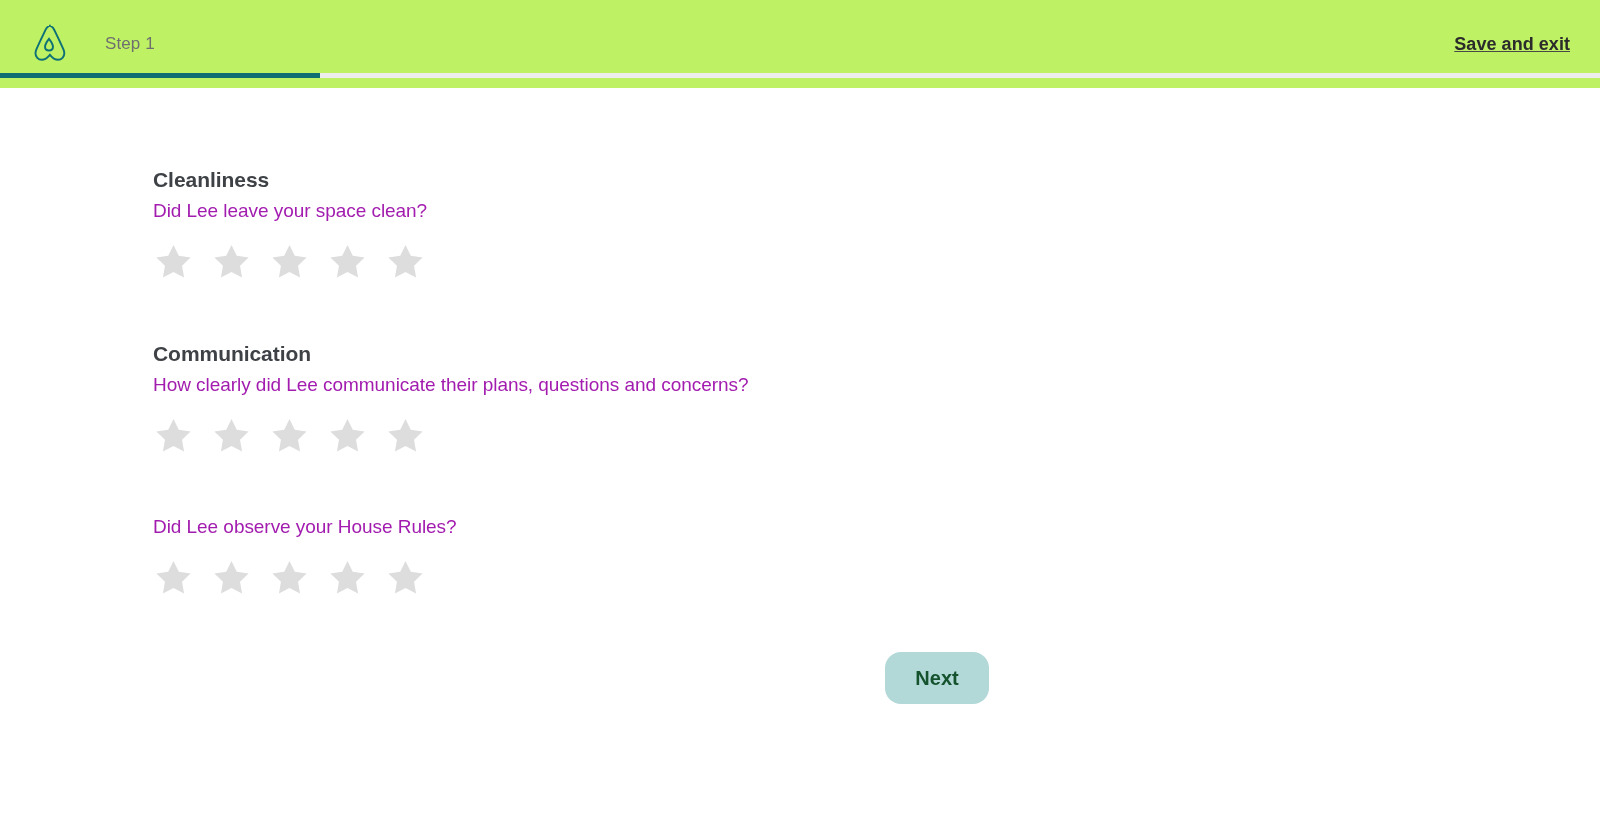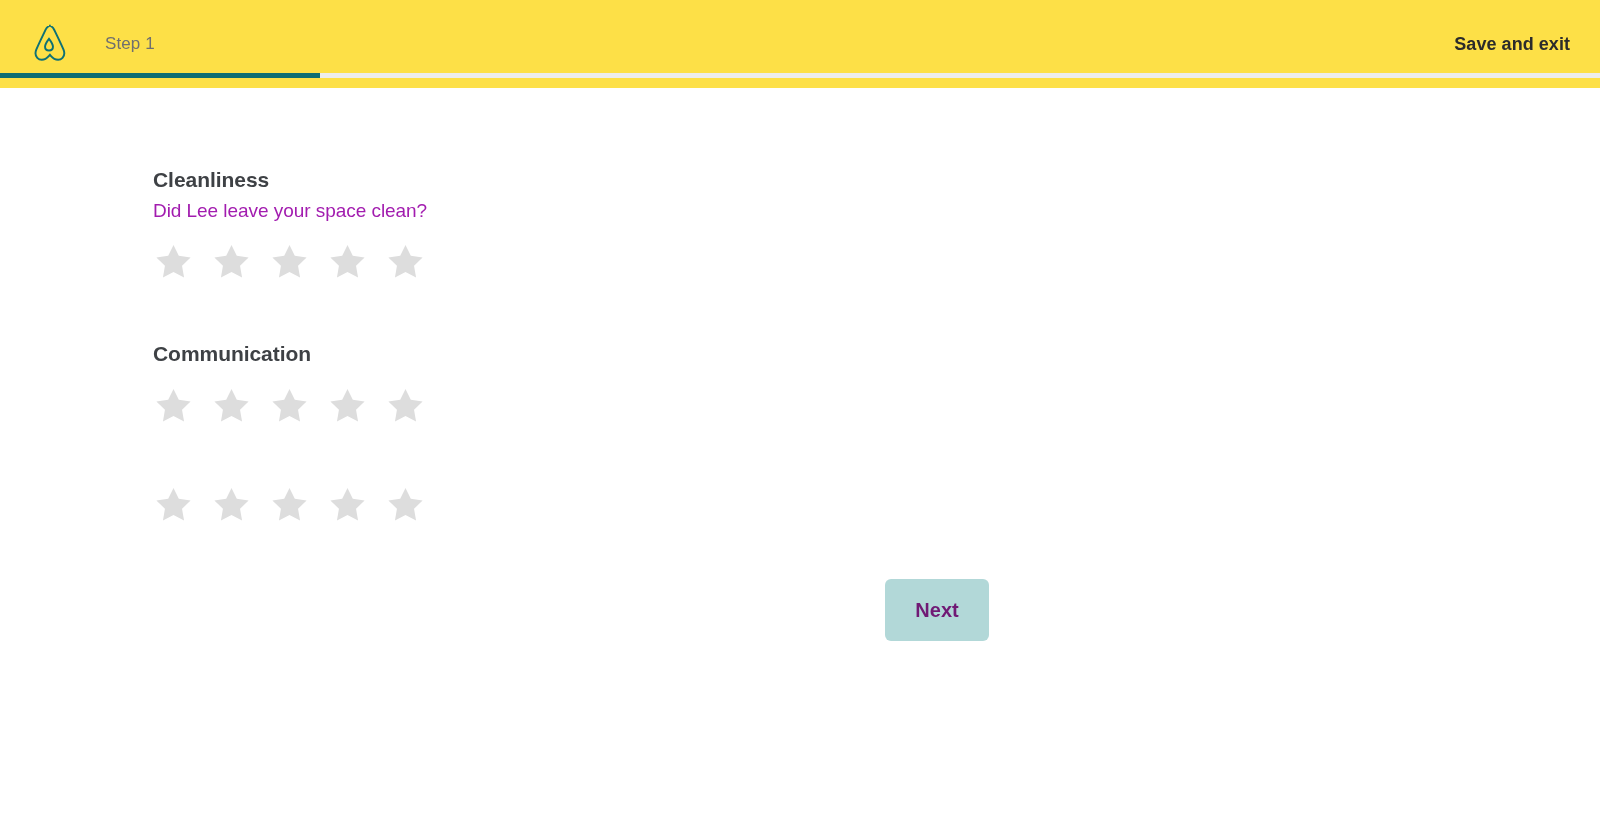--- a/index.html
+++ b/index.html
@@ -14,21 +14,21 @@
     font-family: "Liberation Sans", sans-serif;
     color: #484848;
     overflow: hidden;
     position: relative;
   }
 
   
   .header {
     position: relative;
     height: 88px;
-    background: #fde047;
+    background: #bef264;
     display: flex;
     align-items: center;
     box-sizing: border-box;
     padding: 0 24px 0 26px;
   }
   .header-left {
     display: flex;
     align-items: center;
   }
   .logo {
@@ -43,20 +43,21 @@
     line-height: 20px;
     color: #6f6f6f;
     letter-spacing: 0.1px;
     font-weight: 400;
     white-space: nowrap;
   }
   .header-right {
     margin-left: auto;
     display: flex;
     align-items: flex-start;
+    text-decoration: underline;
   }
   .save-exit {
     font-size: 18px;
     line-height: 22px;
     color: #2b2b2b;
     font-weight: 600;
     letter-spacing: 0.05px;
     background: none;
     border: none;
     padding: 4px 6px;
@@ -130,25 +131,25 @@
   }
 
   
   .footer {
     margin-top: 53px;
     padding-left: 153px;
     display: flex;
   }
   .next-button {
     width: 104px;
-    height: 62px;
+    height: 52px;
     background: #b2d8d8;
-    color: #701a75;
+    color: #14532d;
     border: none;
-    border-radius: 6px;
+    border-radius: 16px;
     font-family: "Liberation Sans", sans-serif;
     font-size: 20px;
     font-weight: 700;
     letter-spacing: 0.1px;
     cursor: default;
     margin-left: 732px;
   }
 </style>
 </head>
 <body>
@@ -201,20 +202,21 @@
         <button class="star-btn" aria-label="5 of 5">
           <svg viewBox="0 0 24 24" aria-hidden="true">
             <path d="M12 1.8 L15.09 8.06 L22 9.07 L17 13.94 L18.18 20.82 L12 17.57 L5.82 20.82 L7 13.94 L2 9.07 L8.91 8.06 Z" fill="#dddddd"></path>
           </svg>
         </button>
       </div>
   </div>
 
   <div class="rating-block">
     <h2 class="rating-title">Communication</h2>
+    <p class="rating-question">How clearly did Lee communicate their plans, questions and concerns?</p>
     <div class="stars">
         <button class="star-btn" aria-label="1 of 5">
           <svg viewBox="0 0 24 24" aria-hidden="true">
             <path d="M12 1.8 L15.09 8.06 L22 9.07 L17 13.94 L18.18 20.82 L12 17.57 L5.82 20.82 L7 13.94 L2 9.07 L8.91 8.06 Z" fill="#dddddd"></path>
           </svg>
         </button>
         <button class="star-btn" aria-label="2 of 5">
           <svg viewBox="0 0 24 24" aria-hidden="true">
             <path d="M12 1.8 L15.09 8.06 L22 9.07 L17 13.94 L18.18 20.82 L12 17.57 L5.82 20.82 L7 13.94 L2 9.07 L8.91 8.06 Z" fill="#dddddd"></path>
           </svg>
@@ -231,20 +233,21 @@
         </button>
         <button class="star-btn" aria-label="5 of 5">
           <svg viewBox="0 0 24 24" aria-hidden="true">
             <path d="M12 1.8 L15.09 8.06 L22 9.07 L17 13.94 L18.18 20.82 L12 17.57 L5.82 20.82 L7 13.94 L2 9.07 L8.91 8.06 Z" fill="#dddddd"></path>
           </svg>
         </button>
       </div>
   </div>
 
   <div class="rating-block">
+    <p class="rating-question">Did Lee observe your House Rules?</p>
     <div class="stars">
         <button class="star-btn" aria-label="1 of 5">
           <svg viewBox="0 0 24 24" aria-hidden="true">
             <path d="M12 1.8 L15.09 8.06 L22 9.07 L17 13.94 L18.18 20.82 L12 17.57 L5.82 20.82 L7 13.94 L2 9.07 L8.91 8.06 Z" fill="#dddddd"></path>
           </svg>
         </button>
         <button class="star-btn" aria-label="2 of 5">
           <svg viewBox="0 0 24 24" aria-hidden="true">
             <path d="M12 1.8 L15.09 8.06 L22 9.07 L17 13.94 L18.18 20.82 L12 17.57 L5.82 20.82 L7 13.94 L2 9.07 L8.91 8.06 Z" fill="#dddddd"></path>
           </svg>

